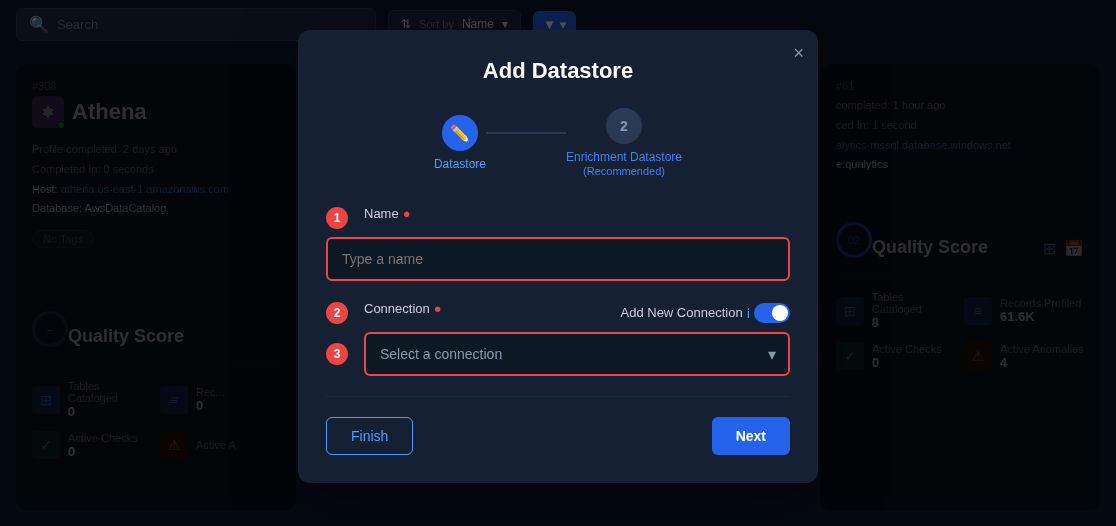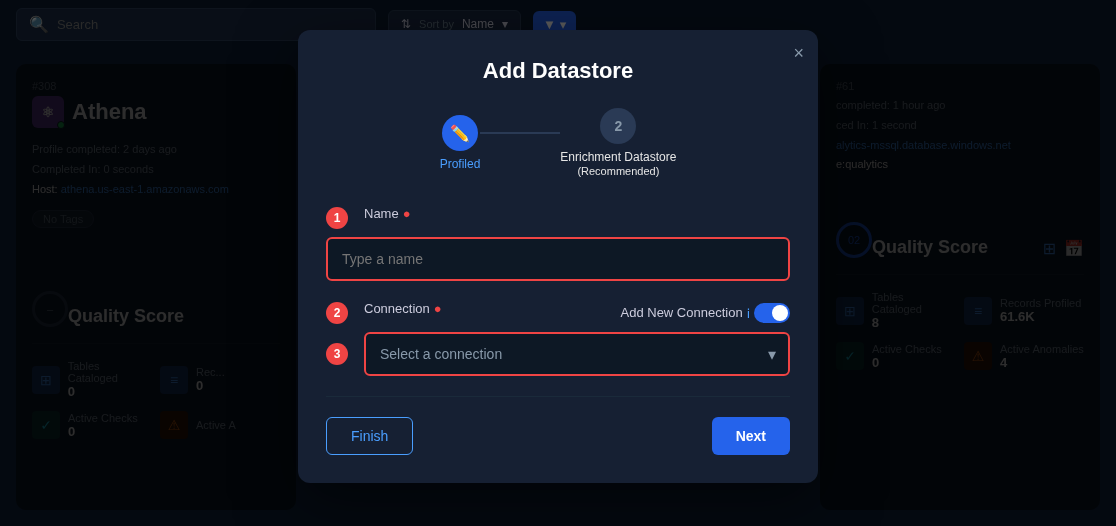--- a/index.html
+++ b/index.html
@@ -288,21 +288,21 @@
     .step-circle.inactive {
       background: #2a3a55;
       color: #8899aa;
     }
     .step-label {
       font-size: 12px;
       color: #4a9eff;
       text-align: center;
     }
     .step-label.inactive {
-      color: #e5e5e5;
+      color: #3b82f6;
     }
     .step-connector {
       width: 80px;
       height: 2px;
       background: #2a3a55;
       margin-bottom: 20px;
     }
 
     
     .field-group {
@@ -468,20 +468,21 @@
       <div class="card-avatar">
         <span>⚛</span>
         <div class="online-dot"></div>
       </div>
       <span>Athena</span>
     </div>
     <div class="card-meta">
       <div>Profile completed: 2 days ago</div>
       <div>Completed In: 0 seconds</div>
       <div><span>Host: </span><a>athena.us-east-1.amazonaws.com</a></div>
+      <div><span>Database: </span><span>AwsDataCatalog</span></div>
     </div>
     <div class="no-tags">No Tags</div>
     <div class="quality-section">
       <div class="quality-circle">–</div>
       <div class="quality-label">Quality Score</div>
     </div>
     <div class="stats-grid">
       <div class="stat-box">
         <div class="stat-icon blue">⊞</div>
         <div class="stat-info">
@@ -569,21 +570,21 @@
 <div class="overlay">
   <div class="modal">
     <button class="modal-close">×</button>
     <div class="modal-title">Add Datastore</div>
 
     <div class="stepper">
       <div class="step">
         <div class="step-circle active">
           <span style="font-size:16px;">✏️</span>
         </div>
-        <div class="step-label">Profiled</div>
+        <div class="step-label">Datastore</div>
       </div>
       <div class="step-connector"></div>
       <div class="step">
         <div class="step-circle inactive">2</div>
         <div class="step-label inactive">
           <span>Enrichment Datastore</span><br>
           <span style="font-size:11px;">(Recommended)</span>
         </div>
       </div>
     </div>

